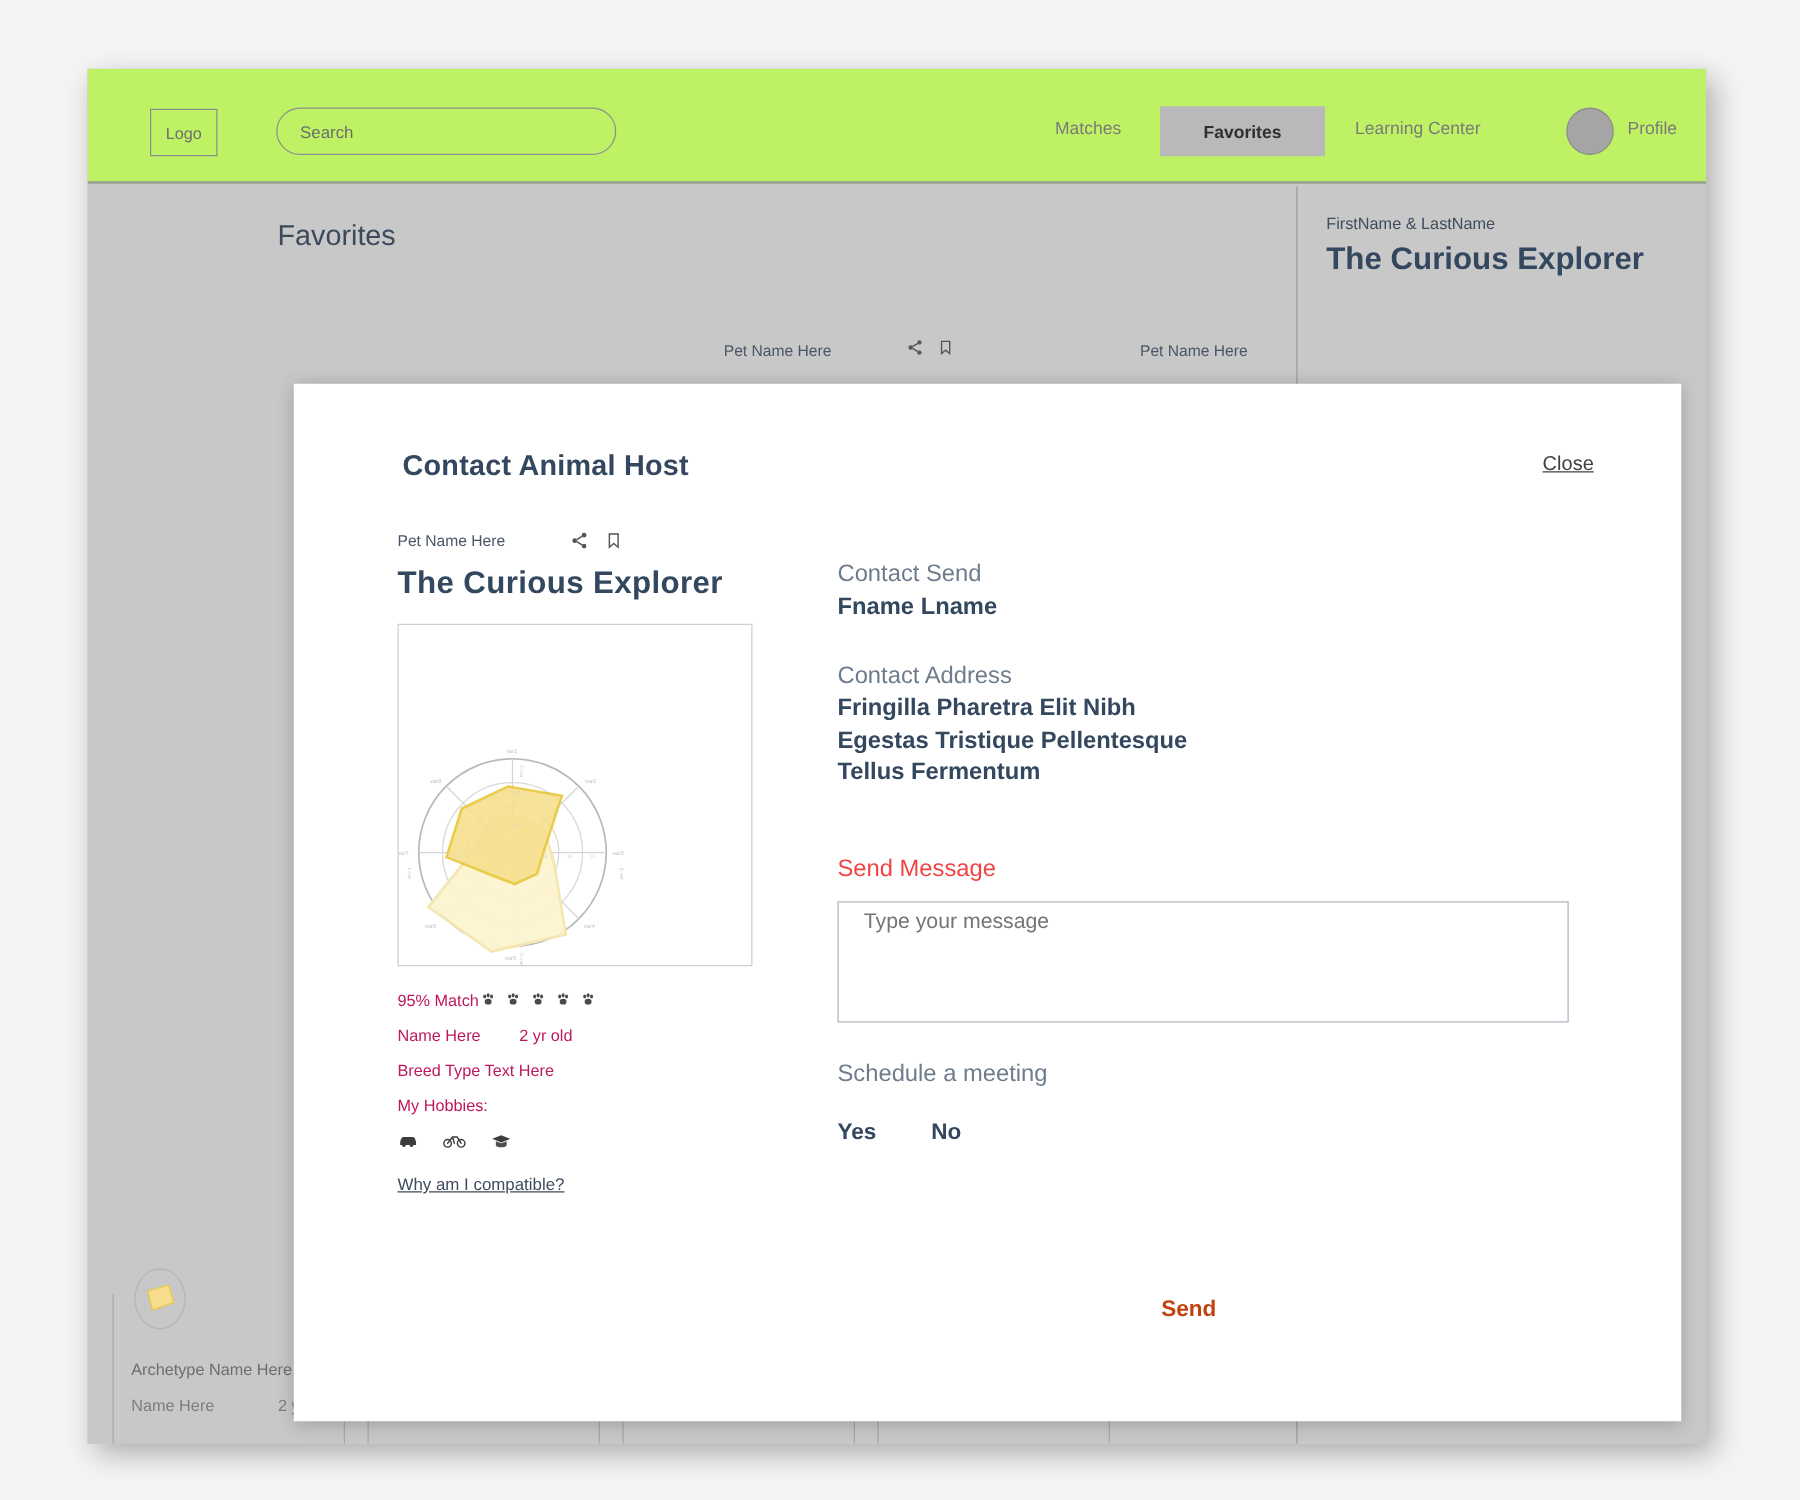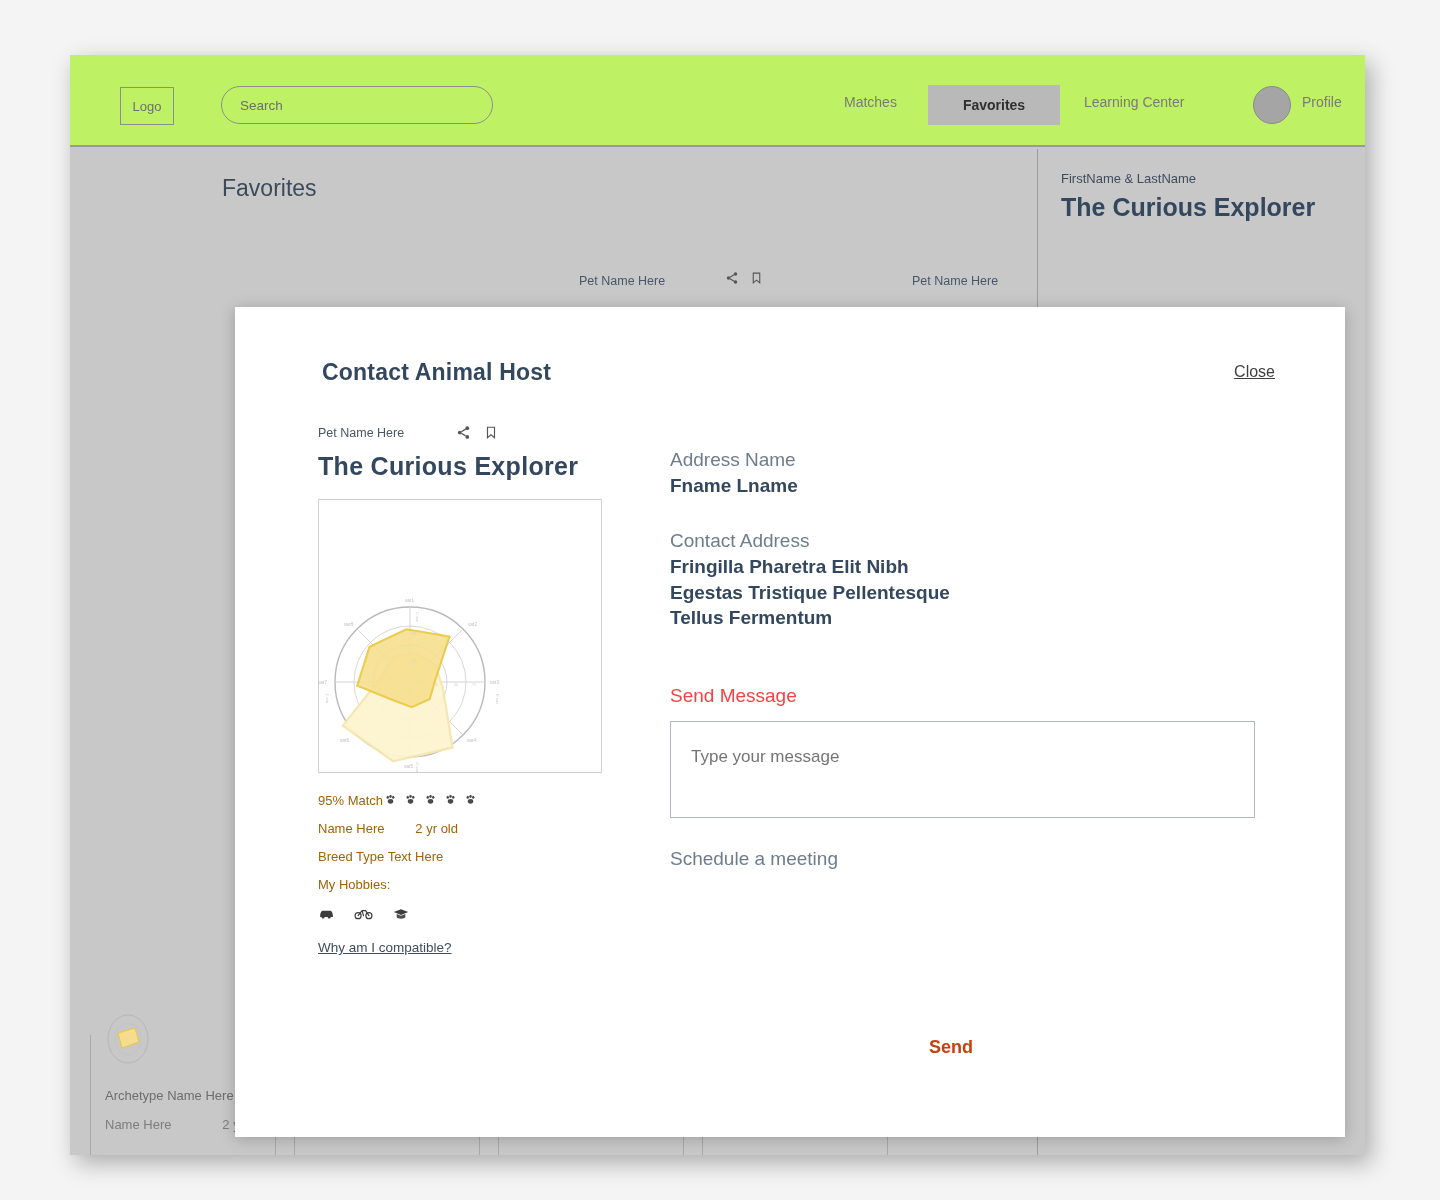--- a/index.html
+++ b/index.html
@@ -170,21 +170,21 @@
   #chart-frame {
     margin-top: 18px;
     width: 284px; height: 274px;
     border: 1px solid #cfcfcf;
     background: #fff;
     position: relative;
     overflow: hidden;
   }
   #chart-frame svg { position: absolute; left: 0; top: 0; }
 
-  .pet-line { font-size: 13px; color: #a16207; margin-top: 13px; display: flex; align-items: center; }
+  .pet-line { font-size: 13px; color: #be185d; margin-top: 13px; display: flex; align-items: center; }
   #match-line { margin-top: 20px; }
   #paws { display: flex; gap: 9px; margin-left: 2px; }
   #name-age { width: 140px; display: flex; justify-content: space-between; }
   #hobby-icons { display: flex; gap: 19px; margin-top: 14px; }
   #compatible-link {
     display: inline-block; margin-top: 16px;
     font-size: 13.5px; color: #3f4c5e;
     text-decoration: underline; cursor: pointer;
   }
 
@@ -196,21 +196,21 @@
   }
   .field-value {
     font-size: 19px; color: #33475e; font-weight: bold;
     line-height: 1.35;
   }
   .field-group { margin-bottom: 30px; }
   #msg-label { font-size: 19px; color: #ef4444; margin-bottom: 14px; }
   #msg-box {
     width: 585px; height: 97px;
     border: 1px solid #aeb6c0;
-    padding: 24px 20px;
+    padding: 4px 20px;
     font-size: 17px; color: #66758a;
     line-height: 1.35;
     font-family: "Liberation Sans", sans-serif;
     background: #fff;
     resize: none;
   }
   #sched-label { font-size: 19px; color: #6e7c8c; margin-top: 26px; }
   #yesno { display: flex; gap: 44px; margin-top: 24px; }
   .yesno-btn { font-size: 18px; font-weight: bold; color: #33475e; cursor: pointer; }
   #send-btn {
@@ -472,34 +472,38 @@
           </svg>
         </span>
       </div>
 
       <a id="compatible-link">Why am I compatible?</a>
     </div>
 
     <div id="info-col">
 
       <div class="field-group">
-        <div class="field-label">Address Name</div>
+        <div class="field-label">Contact Send</div>
         <div class="field-value">Fname Lname</div>
       </div>
 
 
       <div class="field-group" style="margin-bottom:54px;">
         <div class="field-label">Contact Address</div>
         <div class="field-value">Fringilla Pharetra Elit Nibh</div>
         <div class="field-value">Egestas Tristique Pellentesque</div>
         <div class="field-value">Tellus Fermentum</div>
       </div>
 
       <div id="msg-label">Send Message</div>
       <textarea id="msg-box" placeholder="Type your message" style=""></textarea>
 
       <div id="sched-label">Schedule a meeting</div>
+      <div id="yesno">
+        <span class="yesno-btn">Yes</span>
+        <span class="yesno-btn">No</span>
+      </div>
     </div>
 
     <div id="send-btn">Send</div>
 
   </div>
 </div>
 
 </body></html>

